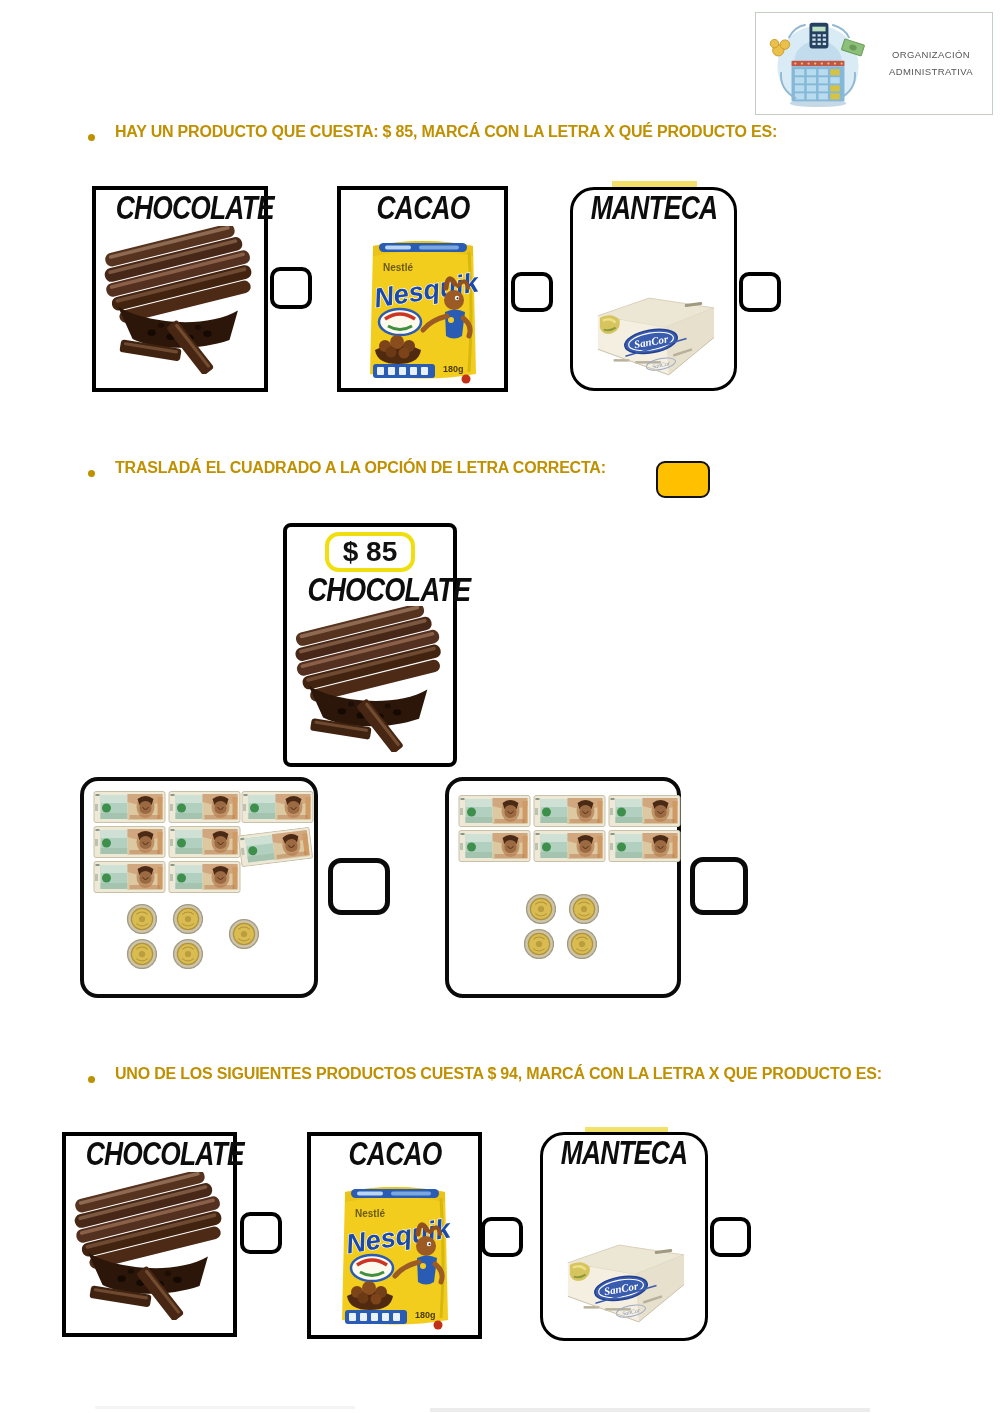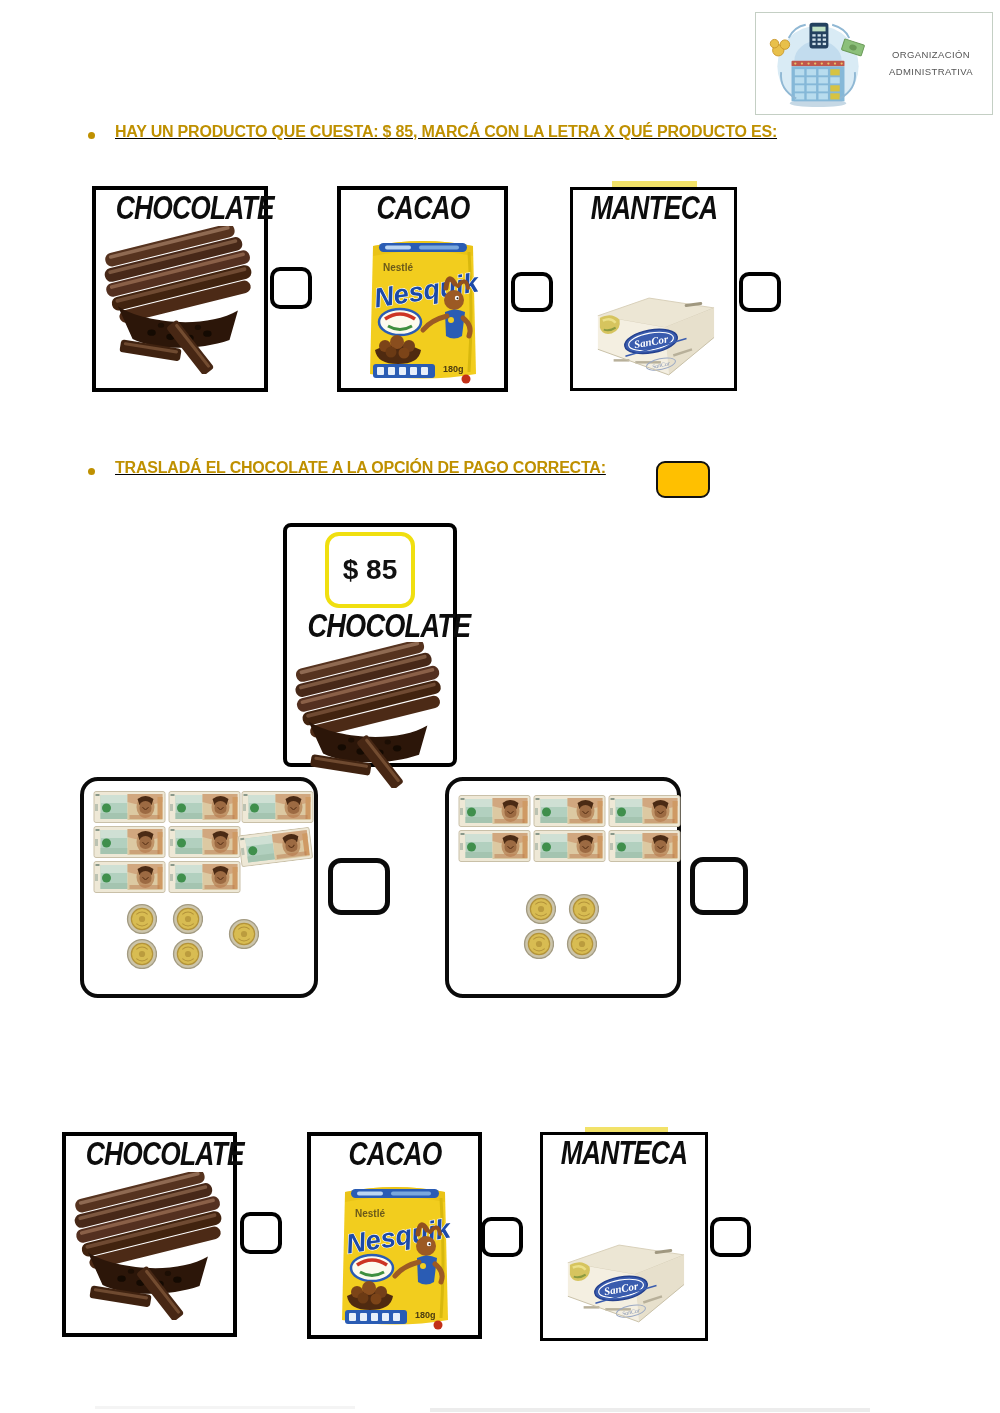--- a/index.html
+++ b/index.html
@@ -7,42 +7,42 @@
         font-family:"Liberation Sans",sans-serif;}
   svg{display:block;}
 
   
   .logo-box{position:absolute;left:755px;top:12px;width:238px;height:103px;box-sizing:border-box;
             border:1px solid #c4cfc4;background:#fff;display:flex;align-items:center;}
   .logo-art{margin-left:10px;}
   .logo-text{flex:1;text-align:center;color:#555;font-size:9.5px;letter-spacing:.4px;line-height:1.7;}
 
   
-  .qrow{position:absolute;display:flex;align-items:center;text-decoration:underline;}
+  .qrow{position:absolute;display:flex;align-items:flex-end;}
   .qdot{width:7px;height:7px;border-radius:50%;background:#BF9000;margin:6px 20px 0 0;flex:none;}
   .qtext{color:#BF9000;font-weight:700;font-size:16px;letter-spacing:-.2px;white-space:nowrap;}
 
   .drag-square{position:absolute;left:656px;top:461px;width:54px;height:37px;box-sizing:border-box;
                background:#FFC000;border:2.5px solid #111;border-radius:9px;}
 
   
   .pcard{position:absolute;box-sizing:border-box;background:#fff;border:4px solid #000;text-align:center;}
-  .pcard.thin{border-width:3px;}
+  .pcard.thin{border-width:3px;border-radius:24px;}
   .ptitle{height:36px;line-height:36px;font-style:italic;}
   .ptitle span{display:inline-block;font-weight:700;font-size:33px;color:#0d0d0d;
                transform:scaleX(.8);transform-origin:center;letter-spacing:-1px;white-space:nowrap;}
   .pimg{margin:0 auto;}
 
   .abox{position:absolute;box-sizing:border-box;background:#fff;border:4px solid #000;border-radius:10px;}
 
   
   .price-card{position:absolute;left:283px;top:523px;width:174px;height:244px;box-sizing:border-box;
               background:#fff;border:4px solid #000;border-radius:8px;text-align:center;}
   .price-tag{display:inline-block;margin-top:5px;border:4px solid #F0DF10;border-radius:14px;
-             padding:18px 14px;font-size:28px;font-weight:700;color:#111;}
+             padding:0 14px;font-size:28px;font-weight:700;color:#111;}
   .price-card .ptitle{height:34px;line-height:34px;}
   .price-card .ptitle span{font-size:34px;}
 
   
   .moneybox{position:absolute;box-sizing:border-box;width:238px;height:221px;background:#fff;
             border:4px solid #0a0a0a;border-radius:18px;}
   .dropbox{position:absolute;box-sizing:border-box;background:#fff;border:5px solid #0a0a0a;border-radius:13px;}
   .note{position:absolute;width:73px;height:32px;}
   .coin{position:absolute;width:31px;height:31px;}
 
@@ -264,21 +264,21 @@
   <div class="pcard thin" style="left:570px;top:187px;width:167px;height:204px;">
     <div class="ptitle"><span>MANTECA</span></div>
     <svg class="pimg" style="margin-top:62px;" viewBox="0 0 130 95" width="128" height="94">
         <use href="#g-sancor"></use>
       </svg>
   </div>
   <div class="abox" style="left:739px;top:272px;width:42px;height:40px;"></div>
 
   <div class="qrow" style="left:88px;top:459px;">
     <span class="qdot"></span>
-    <span class="qtext">TRASLADÁ EL CHOCOLATE A LA OPCIÓN DE PAGO CORRECTA:</span>
+    <span class="qtext">TRASLADÁ EL CUADRADO A LA OPCIÓN DE LETRA CORRECTA:</span>
   </div>
   <div class="drag-square"></div>
 
   <div class="price-card">
     <div><span class="price-tag">$ 85</span></div>
     <div class="ptitle"><span>CHOCOLATE</span></div>
     <svg class="pimg" viewBox="0 0 150 140" width="158" height="146">
         <use href="#g-chocolate"></use>
       </svg>
   </div>
@@ -353,20 +353,24 @@
       </svg>
       <svg class="coin" viewBox="0 0 30 30" style="left:74px;top:147px">
         <use href="#g-coin"></use>
       </svg>
       <svg class="coin" viewBox="0 0 30 30" style="left:117px;top:147px">
         <use href="#g-coin"></use>
       </svg>
     </div>
   <div class="dropbox" style="left:690px;top:857px;width:58px;height:58px;"></div>
 
+  <div class="qrow" style="left:88px;top:1065px;">
+    <span class="qdot"></span>
+    <span class="qtext">UNO DE LOS SIGUIENTES PRODUCTOS CUESTA $ 94, MARCÁ CON LA LETRA X QUE PRODUCTO ES:</span>
+  </div>
 
   <div class="pcard" style="left:62px;top:1132px;width:175px;height:205px;">
     <div class="ptitle"><span>CHOCOLATE</span></div>
     <svg class="pimg" viewBox="0 0 150 140" width="158" height="148">
         <use href="#g-chocolate"></use>
       </svg>
   </div>
   <div class="abox" style="left:240px;top:1212px;width:42px;height:42px;"></div>
 
   <div class="pcard" style="left:307px;top:1132px;width:175px;height:207px;">

